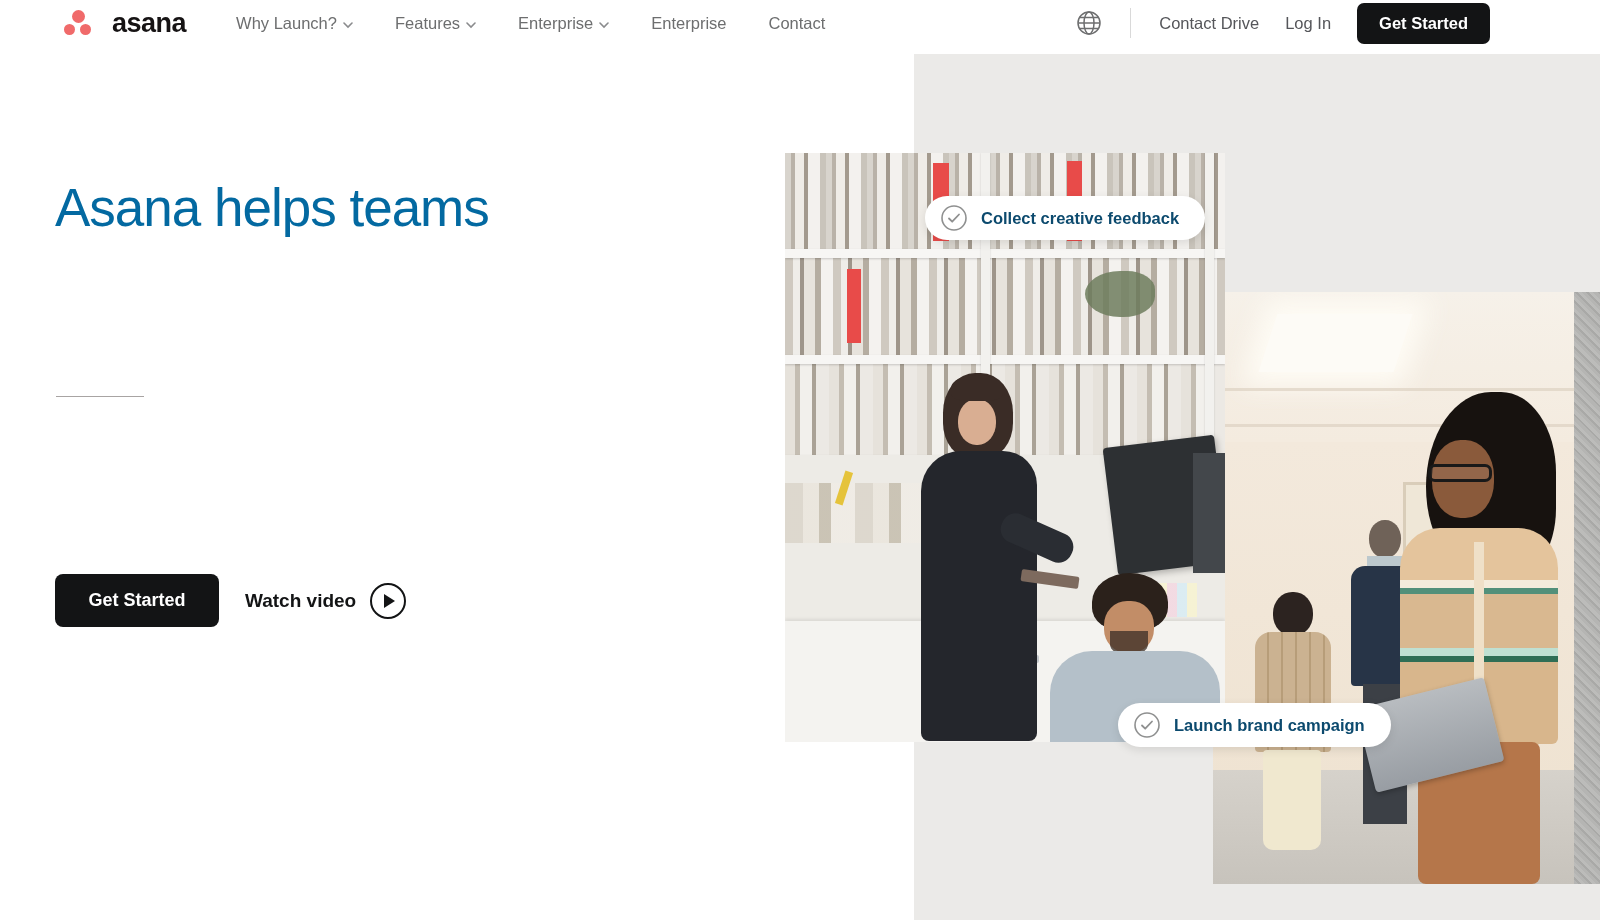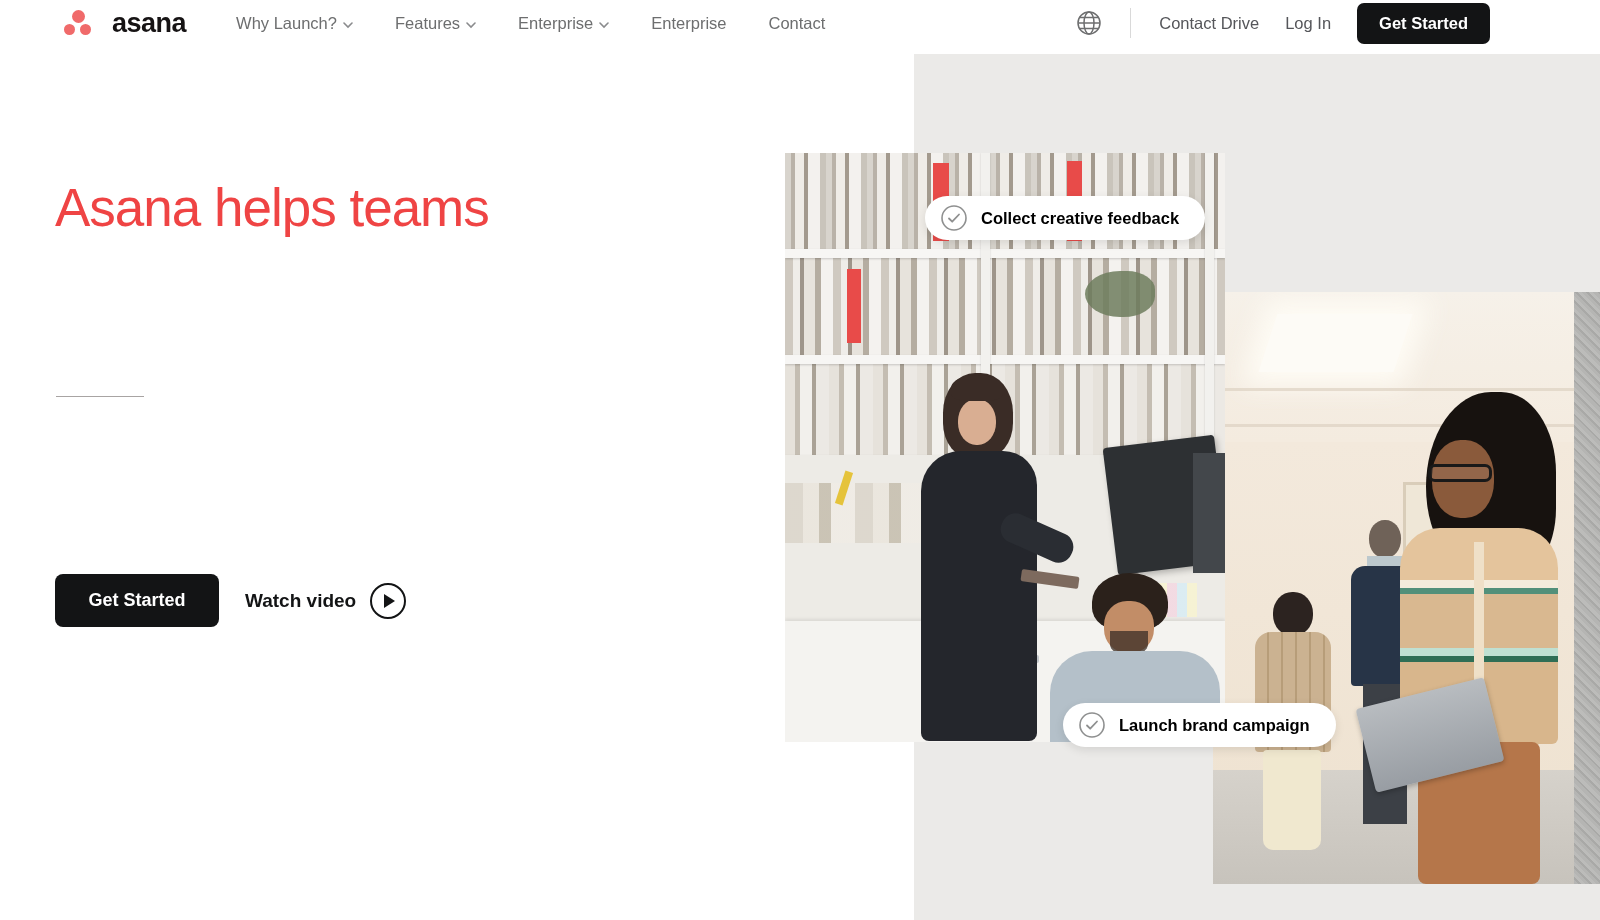--- a/index.html
+++ b/index.html
@@ -23,21 +23,21 @@
   .nav-right { margin-left:auto; display:flex; align-items:center; gap:26px; }
   .globe-btn { display:flex; align-items:center; cursor:pointer; }
   .vdiv { width:1px; height:30px; background:#d9d9d9; margin:0 2px; }
   .nav-right .textlink { font-size:16.5px; color:#55565a; cursor:pointer; }
   .btn-dark { background:#131415; color:#ffffff; border:none; border-radius:7px;
     font-family:"Liberation Sans", sans-serif; font-size:16.5px; font-weight:700;
     padding:11px 22px; cursor:pointer; }
 
   
   .hero-title { position:absolute; left:55px; top:178px; width:540px;
-    font-size:53px; font-weight:400; letter-spacing:-1px; line-height:1.14; color:#ef4444; }
+    font-size:53px; font-weight:400; letter-spacing:-1px; line-height:1.14; color:#0369a1; }
   .hero-rule { position:absolute; left:56px; top:396px; width:88px; height:0;
     border-top:1px solid #a8a4a3; }
   .hero-sub { position:absolute; left:55px; top:420px; width:470px;
     font-size:23px; line-height:1.45; color:#2a2b2d; }
   .hero-cta { position:absolute; left:55px; top:574px; display:flex; align-items:center; gap:26px; }
   .btn-hero { background:#131415; color:#ffffff; border:none; border-radius:8px;
     font-family:"Liberation Sans", sans-serif; font-size:18px; font-weight:700;
     width:164px; height:53px; cursor:pointer; }
   .watch { display:flex; align-items:center; gap:14px; cursor:pointer; }
   .watch-label { font-size:19px; font-weight:700; color:#131415; }
@@ -117,24 +117,24 @@
   .w2-top { position:absolute; left:30px; top:136px; width:158px; height:216px; border-radius:40px 40px 6px 6px;
     background:linear-gradient(180deg,#e4c49c 0 52px,#f4ecdc 52px 60px,#52907a 60px 66px,#d9b890 66px 120px,#bfe0d2 120px 128px,#2f6e55 128px 134px,#d8b68c 134px 216px); }
   .w2-placket { position:absolute; left:104px; top:150px; width:10px; height:150px; background:#efe0c8; }
   .w2-laptop { position:absolute; left:-6px; top:300px; width:132px; height:86px; background:linear-gradient(180deg,#b8bcc0,#989da3); transform:rotate(-14deg); border-radius:4px; box-shadow:0 2px 5px rgba(0,0,0,.25); }
   .w2-pants { position:absolute; left:48px; top:350px; width:122px; height:142px; background:#b5764a; border-radius:8px; }
 
   
   .pill { position:absolute; z-index:5; display:flex; align-items:center; gap:14px;
     background:#ffffff; border-radius:26px; padding:0 26px 0 16px; height:44px;
     box-shadow:0 3px 10px rgba(0,0,0,.10); cursor:default; }
-  .pill-label { font-size:16.5px; font-weight:600; color:#000000; white-space:nowrap; }
+  .pill-label { font-size:16.5px; font-weight:600; color:#0c4a6e; white-space:nowrap; }
   .pill1 { left:925px; top:196px; }
   .pill2 { left:1235px; top:380px; }
-  .pill3 { left:1063px; top:703px; }
+  .pill3 { left:1118px; top:703px; }
 </style>
 </head>
 <body>
 
 <div class="stage">
 
   <header class="topbar">
     <div class="logo">
       <div class="logo-dots">
         <i class="d1"></i>

